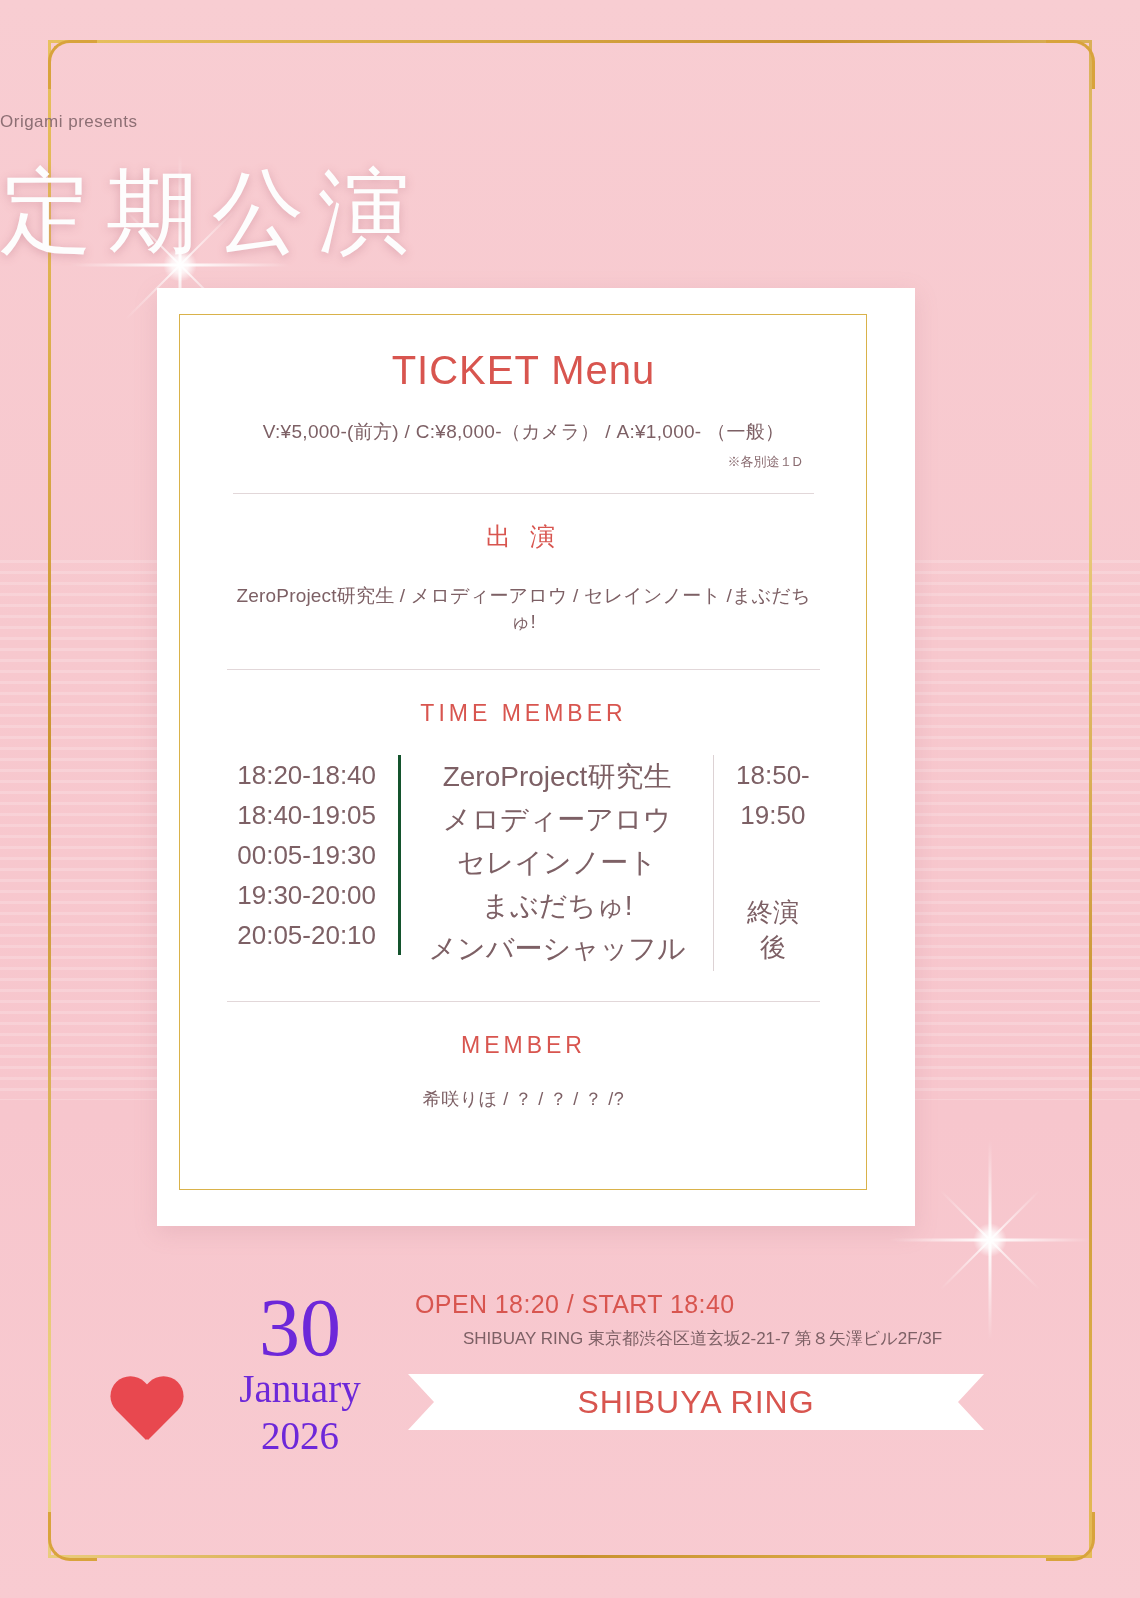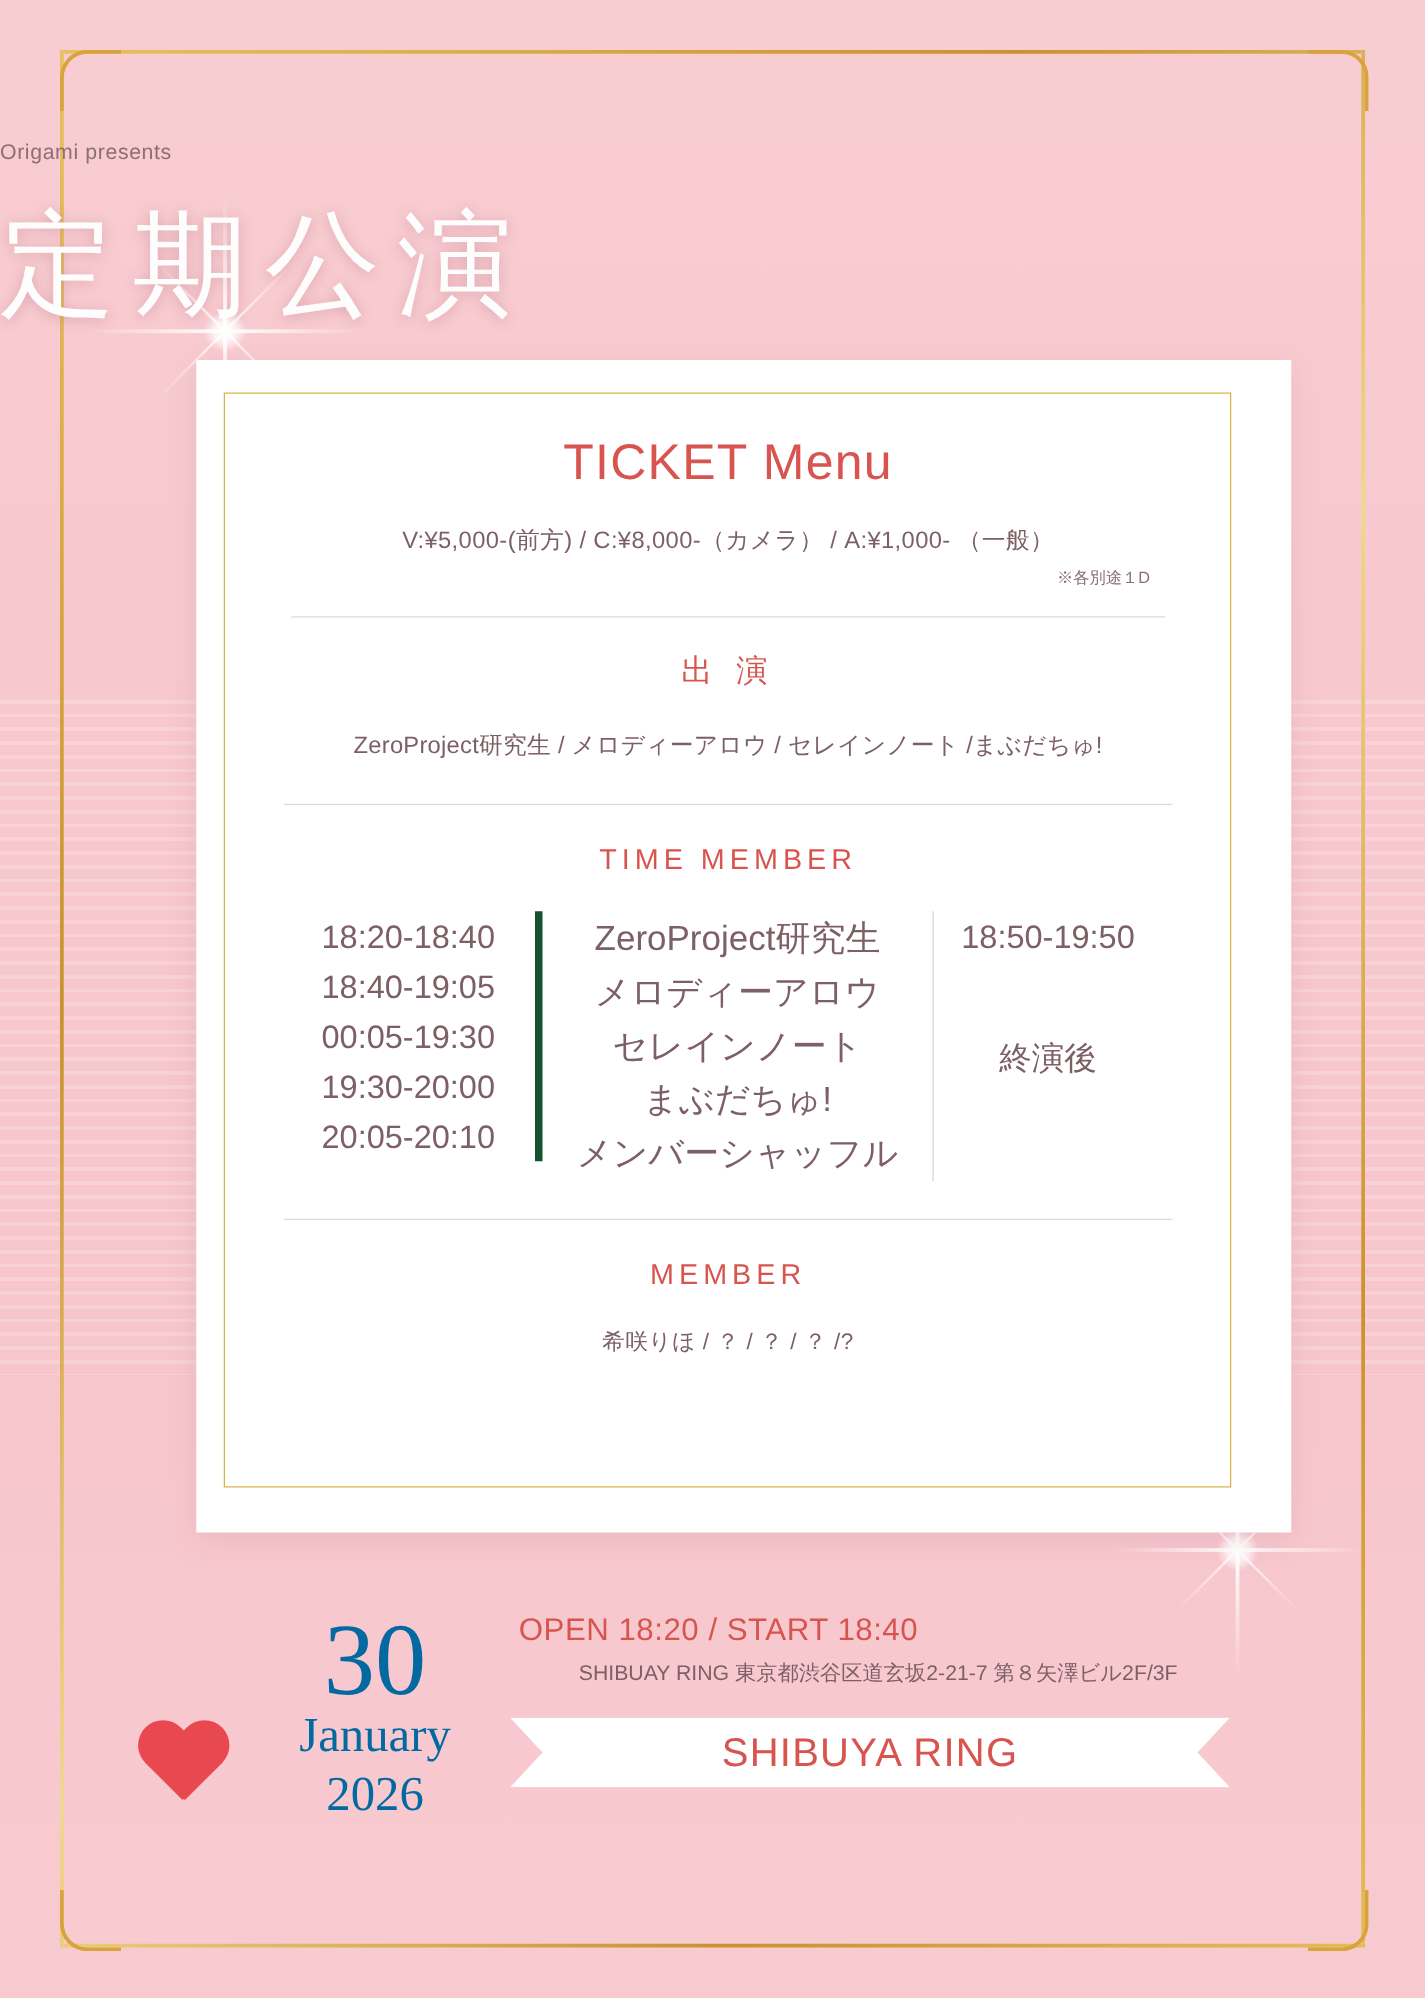--- a/index.html
+++ b/index.html
@@ -111,21 +111,21 @@
     border-radius: 50%;
     background: radial-gradient(circle, #ffffff 0%, rgba(255,255,255,0.75) 35%, rgba(255,255,255,0) 70%);
   }
   #sparkle-1 { left: 70px;  top: 155px; width: 220px; height: 220px; }
   #sparkle-2 { left: 890px; top: 1140px; width: 200px; height: 200px; }
 
   
   .card {
     position: absolute;
     left: 157px; top: 288px;
-    width: 876px; height: 938px;
+    width: 758px; height: 938px;
     background: #ffffff;
     box-shadow: 0 6px 22px rgba(180,110,125,0.18);
   }
   .card-inner-border {
     position: absolute;
     left: 22px; top: 26px; right: 48px; bottom: 36px;
     border: 1.5px solid #d9b24a;
   }
   .card-content {
     position: absolute;
@@ -183,21 +183,21 @@
   
   .timetable {
     display: flex;
     justify-content: center;
     align-items: flex-start;
     gap: 0;
   }
   .tt-col {
     padding: 0 22px;
   }
-  .tt-col.times  { text-align: left;  border-right: 6px solid #14532d; padding-right: 32px; }
+  .tt-col.times  { text-align: left;  border-right: 3px solid #14532d; padding-right: 22px; }
   .tt-col.acts   { text-align: center; border-right: 1px solid #ddd2d4; padding: 0 26px; min-width: 260px; }
   .tt-col.right  { text-align: center; padding-left: 22px; }
   .tt-line {
     font-size: 26px;
     color: #7d6065;
     line-height: 1.54;
     white-space: nowrap;
   }
   .tt-line.act { font-size: 28px; }
   .tt-right-time { font-size: 26px; color: #7d6065; line-height: 1.54; }
@@ -225,21 +225,21 @@
     border-radius: 40px 40px 0 0;
   }
   .heart:before { left: 38px; transform: rotate(-45deg); transform-origin: 0 100%; }
   .heart:after  { left: 0;    transform: rotate(45deg);  transform-origin: 100% 100%; }
 
   .date-block {
     position: absolute;
     left: 200px; top: 1290px;
     width: 200px;
     text-align: center;
-    color: #0369a1;
+    color: #6d28d9;
     font-family: "Liberation Serif", serif;
   }
   .date-day   { font-size: 82px; line-height: .92; }
   .date-month { font-size: 39px; line-height: 1.25; }
   .date-year  { font-size: 39px; line-height: 1.15; }
 
   .open-start {
     position: absolute;
     left: 415px; top: 1290px;
     font-size: 25px;

